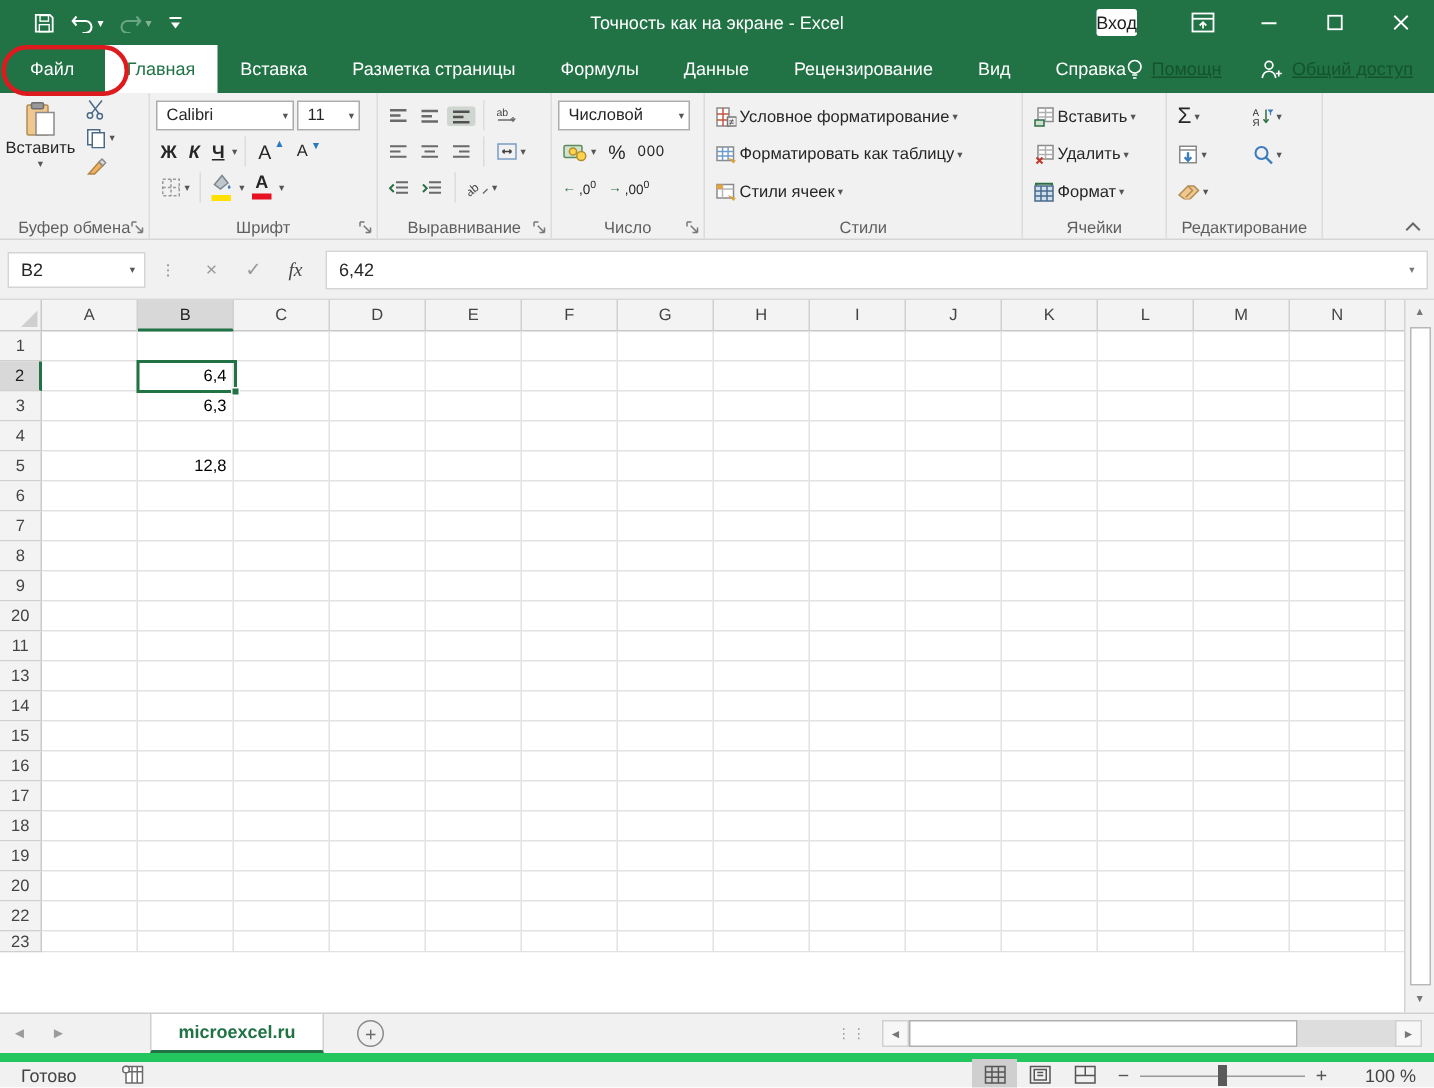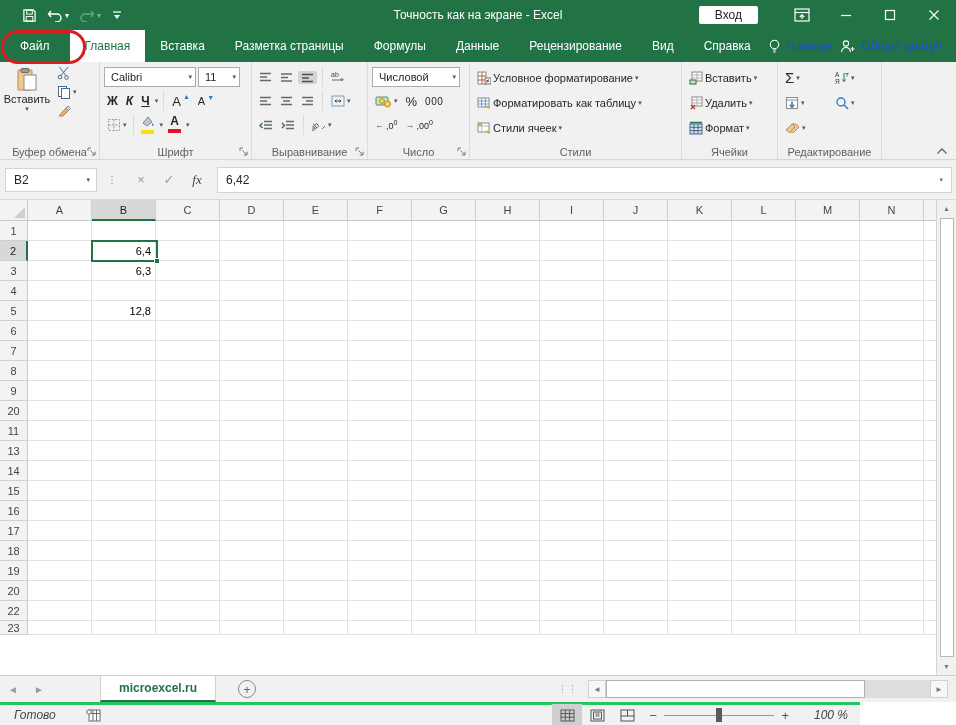--- a/index.html
+++ b/index.html
@@ -7,30 +7,30 @@
   .abs { position:absolute; }
   #stage { position:relative; width:956px; height:725px; background:#fff; }
 
   
   #titlebar { top:0; left:0; width:956px; height:30px; background:#217346; display:flex; align-items:center; color:#fff; }
   .qat { display:flex; align-items:center; gap:10px; padding-left:22px; }
   .qat .qbtn { display:flex; align-items:center; gap:2px; cursor:pointer; }
   .dim { opacity:.45; }
   .title-center { position:absolute; left:0; right:0; top:0; height:30px; display:flex; align-items:center; justify-content:center; font-size:12px; pointer-events:none; }
   .title-right { position:absolute; right:0; top:0; height:30px; display:flex; align-items:center; gap:0; }
-  .signin { background:#fff; color:#1e1e1e; font-size:12px; padding:2px 16px; border-radius:2px; margin-right:22px; cursor:pointer; }
+  .signin { background:#fff; color:#1e1e1e; font-size:12px; padding:2px 0; border-radius:2px; margin-right:22px; cursor:pointer; }
   .winbtn { width:44px; height:30px; display:flex; align-items:center; justify-content:center; font-size:13px; color:#fff; cursor:pointer; }
   .caret { font-size:8px; color:#fff; }
 
   
   #tabrow { top:30px; left:0; width:956px; height:32px; background:#217346; display:flex; align-items:stretch; color:#fff; }
   .rtab { padding:0 15px; display:flex; align-items:center; font-size:12px; cursor:pointer; white-space:nowrap; }
   .rtab.file { padding:0 20px; font-weight:400; }
   .rtab.active { background:#fff; color:#217346; }
-  .tab-extras { position:absolute; right:14px; top:30px; height:32px; display:flex; align-items:center; gap:8px; color:#1d4ed8; font-size:12px; }
+  .tab-extras { position:absolute; right:14px; top:30px; height:32px; display:flex; align-items:center; gap:26px; color:#14532d; font-size:12px;text-decoration:underline; }
   .tab-extra { display:flex; align-items:center; gap:5px; cursor:pointer; }
   #annotation-ellipse { left:1px; top:30px; width:85px; height:34px; border:3px solid #dd1b1e; border-radius:17px; z-index:50; pointer-events:none; }
 
   
   #ribbon { top:62px; left:0; width:956px; height:98px; background:#f1f1f1; border-bottom:1px solid #d5d5d5; display:flex; }
   .grp { position:relative; border-right:1px solid #dcdcdc; padding:3px 4px 16px 4px; }
   .grp-label { position:absolute; bottom:1px; left:0; right:0; text-align:center; font-size:11px; color:#5f5f5f; }
   .launcher { position:absolute; right:2px; bottom:2px; cursor:pointer; }
   .rrow { display:flex; align-items:center; height:24px; gap:2px; }
   .rbtn { display:flex; align-items:center; gap:2px; padding:1px 3px; border-radius:2px; cursor:pointer; color:#262626; font-size:11px; }
@@ -101,21 +101,21 @@
   .nav-ar { width:26px; display:flex; align-items:center; justify-content:center; color:#9b9b9b; font-size:10px; cursor:pointer; }
   #sheettab { background:#fff; border-right:1px solid #cfcfcf; border-left:1px solid #cfcfcf; border-bottom:2px solid #217346; padding:0 18px; display:flex; align-items:center; font-size:12px; font-weight:bold; color:#217346; margin-left:48px; cursor:pointer; }
   #addsheet { width:18px; height:18px; border:1px solid #8a8a8a; border-radius:50%; color:#6b6b6b; display:flex; align-items:center; justify-content:center; font-size:13px; align-self:center; margin-left:22px; cursor:pointer; }
   .hs-dots { color:#9a9a9a; font-size:9px; align-self:center; margin-left:auto; margin-right:10px; letter-spacing:1px; cursor:col-resize; }
   #hscroll { display:flex; align-items:center; width:360px; margin-right:8px; }
   .hbtn { width:18px; height:18px; display:flex; align-items:center; justify-content:center; color:#777; font-size:8px; border:1px solid #d0d0d0; background:#f7f7f7; cursor:pointer; }
   #htrack { flex:1; height:18px; background:#dddddd; position:relative; }
   #hthumb { position:absolute; left:0; top:0; height:18px; width:80%; background:#fff; border:1px solid #b0b0b0; cursor:grab; }
 
   
-  #statusbar { top:702px; left:0; width:860px; height:23px; background:#f1f1f1; border-top:3px solid #22c55e; display:flex; align-items:center; font-size:12px; color:#444;font-style:italic; }
+  #statusbar { top:702px; left:0; width:956px; height:23px; background:#f1f1f1; border-top:6px solid #22c55e; display:flex; align-items:center; font-size:12px; color:#444; }
   #status-ready { margin-left:14px; cursor:default; }
   #macro-btn { margin-left:30px; cursor:pointer; display:flex; align-items:center; }
   .sb-right { margin-left:auto; display:flex; align-items:center; }
   .viewbtn { width:30px; height:22px; display:flex; align-items:center; justify-content:center; cursor:pointer; }
   .viewbtn.sel { background:#cfcfcf; }
   .zoom-minus,.zoom-plus { width:22px; text-align:center; color:#555; font-size:13px; cursor:pointer; }
   #zoomslider { width:110px; height:22px; position:relative; cursor:pointer; }
   #zoomslider .track { position:absolute; left:0; right:0; top:11px; height:1px; background:#9a9a9a; }
   #zoomslider .thumb { position:absolute; left:52px; top:4px; width:6px; height:14px; background:#5a5a5a; }
   #zoom-level { width:52px; text-align:right; margin-right:12px; }

